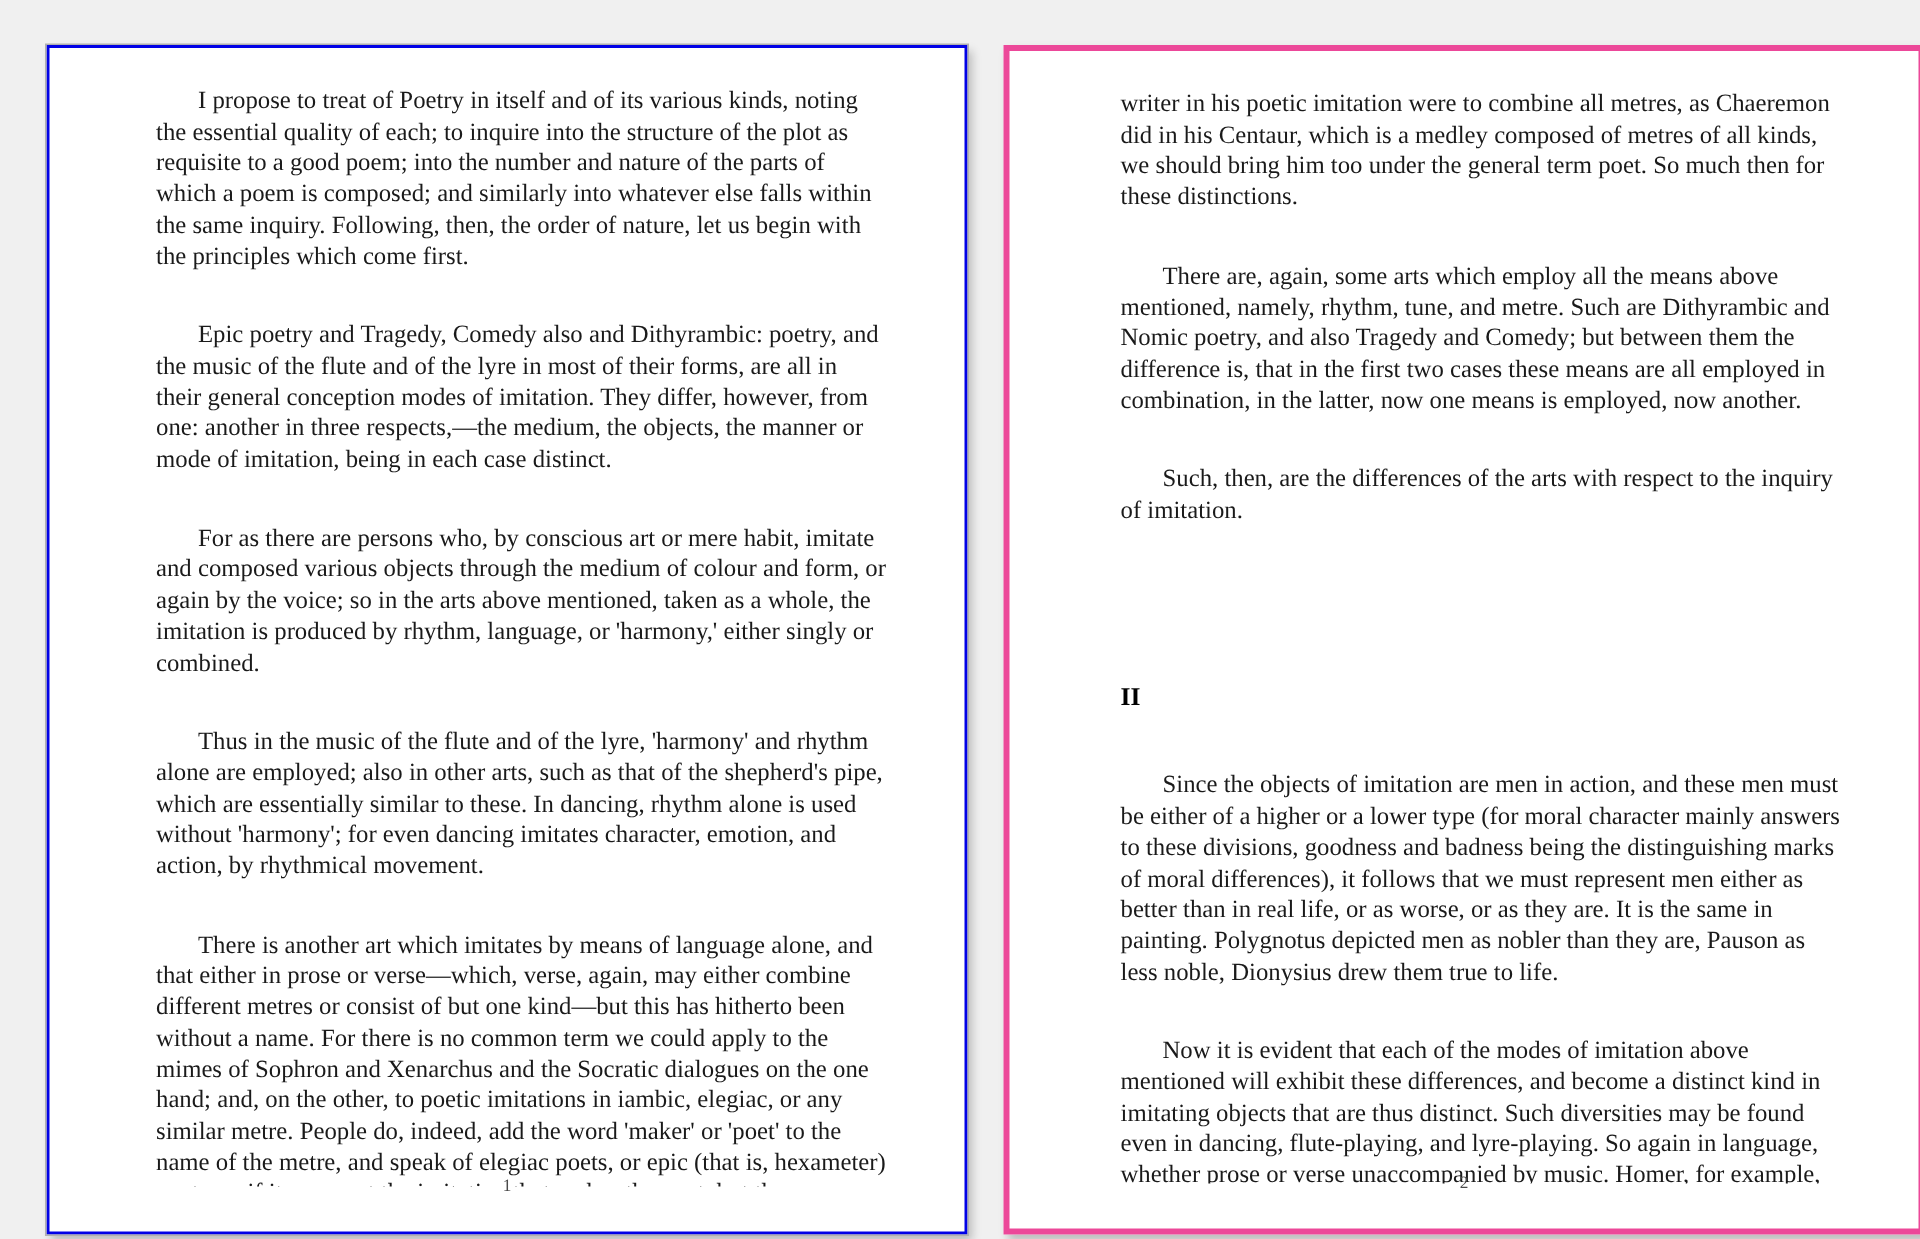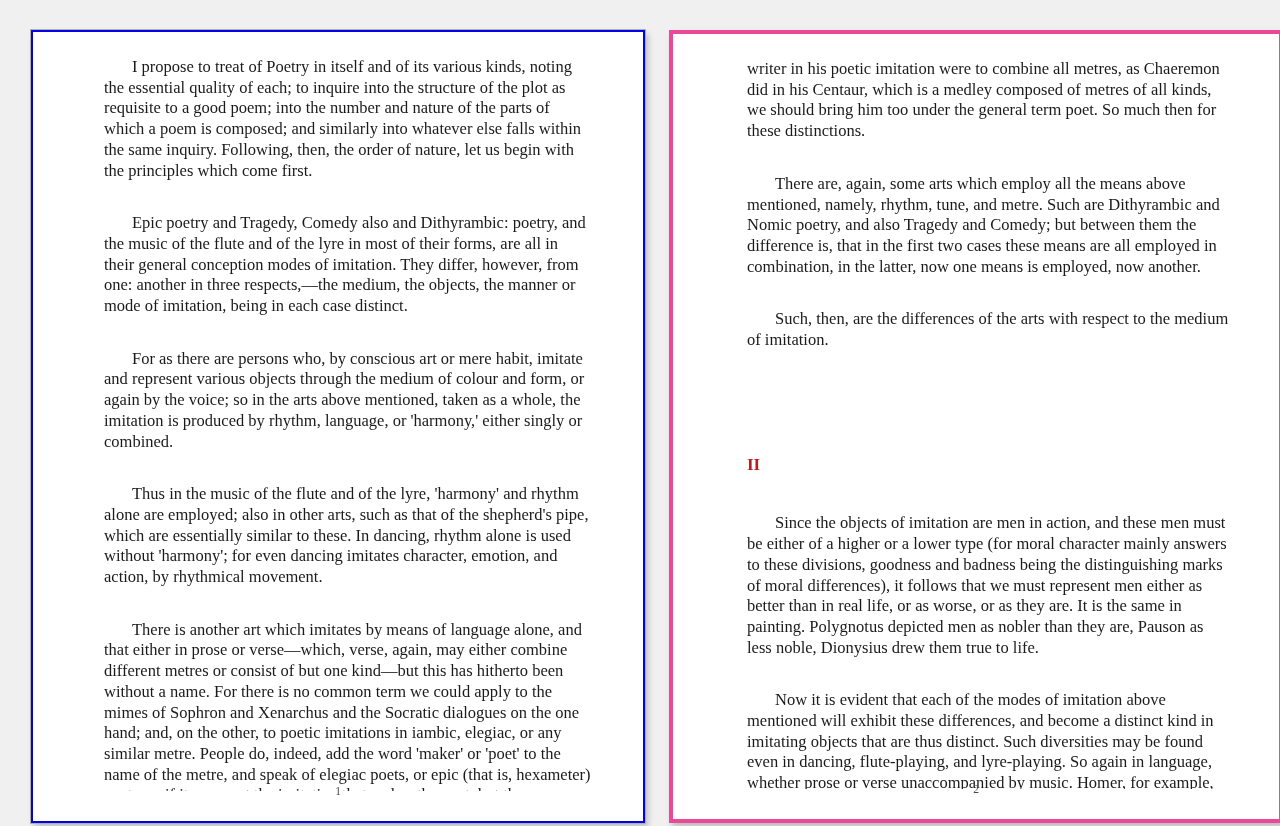--- a/index.html
+++ b/index.html
@@ -37,21 +37,21 @@
     overflow: hidden;
   }
   .page--right .page-text { padding-left: 58px; padding-right: 34px; }
 
   .para { text-align: left; }
   .para.indent { text-indent: 28px; }
 
   .chapter-heading {
     font-size: 17px;
     font-weight: bold;
-    color: #b91c1c;
+    color: #000000;
     margin-top: 72px;
     margin-bottom: 6px;
   }
 
   .page-number {
     position: absolute;
     bottom: 8px;
     left: 0; right: 0;
     text-align: center;
     font-size: 11.5px;
@@ -60,32 +60,32 @@
 </style>
 </head>
 <body>
 
 <div>
 
   <div class="page page--left page--selected">
     <div class="page-text">
       <p class="para indent">I propose to treat of Poetry in itself and of its various kinds, noting the essential quality of each; to inquire into the structure of the plot as requisite to a good poem; into the number and nature of the parts of which a poem is composed; and similarly into whatever else falls within the same inquiry. Following, then, the order of nature, let us begin with the principles which come first.</p>
       <p class="para indent">Epic poetry and Tragedy, Comedy also and Dithyrambic: poetry, and the music of the flute and of the lyre in most of their forms, are all in their general conception modes of imitation. They differ, however, from one: another in three respects,—the medium, the objects, the manner or mode of imitation, being in each case distinct.</p>
-      <p class="para indent">For as there are persons who, by conscious art or mere habit, imitate and represent various objects through the medium of colour and form, or again by the voice; so in the arts above mentioned, taken as a whole, the imitation is produced by rhythm, language, or 'harmony,' either singly or combined.</p>
+      <p class="para indent">For as there are persons who, by conscious art or mere habit, imitate and composed various objects through the medium of colour and form, or again by the voice; so in the arts above mentioned, taken as a whole, the imitation is produced by rhythm, language, or 'harmony,' either singly or combined.</p>
       <p class="para indent">Thus in the music of the flute and of the lyre, 'harmony' and rhythm alone are employed; also in other arts, such as that of the shepherd's pipe, which are essentially similar to these. In dancing, rhythm alone is used without 'harmony'; for even dancing imitates character, emotion, and action, by rhythmical movement.</p>
       <p class="para indent">There is another art which imitates by means of language alone, and that either in prose or verse—which, verse, again, may either combine different metres or consist of but one kind—but this has hitherto been without a name. For there is no common term we could apply to the mimes of Sophron and Xenarchus and the Socratic dialogues on the one hand; and, on the other, to poetic imitations in iambic, elegiac, or any similar metre. People do, indeed, add the word 'maker' or 'poet' to the name of the metre, and speak of elegiac poets, or epic (that is, hexameter) poets, as if it were not the imitation that makes the poet, but the verse that entitles them all indiscriminately to the name. Even when a treatise on medicine or natural science is brought out in verse, the name of poet is by custom given to the author; and yet Homer and Empedocles have nothing in common but the metre, so that it would be right to call the one poet, the other physicist rather than poet. On the same principle, even if a</p>
     </div>
     <div class="page-number">1</div>
   </div>
 
   <div class="page page--right">
     <div class="page-text">
       <p class="para">writer in his poetic imitation were to combine all metres, as Chaeremon did in his Centaur, which is a medley composed of metres of all kinds, we should bring him too under the general term poet. So much then for these distinctions.</p>
       <p class="para indent">There are, again, some arts which employ all the means above mentioned, namely, rhythm, tune, and metre. Such are Dithyrambic and Nomic poetry, and also Tragedy and Comedy; but between them the difference is, that in the first two cases these means are all employed in combination, in the latter, now one means is employed, now another.</p>
-      <p class="para indent">Such, then, are the differences of the arts with respect to the medium of imitation.</p>
+      <p class="para indent">Such, then, are the differences of the arts with respect to the inquiry of imitation.</p>
       <h2 class="chapter-heading">II</h2>
       <p class="para indent">Since the objects of imitation are men in action, and these men must be either of a higher or a lower type (for moral character mainly answers to these divisions, goodness and badness being the distinguishing marks of moral differences), it follows that we must represent men either as better than in real life, or as worse, or as they are. It is the same in painting. Polygnotus depicted men as nobler than they are, Pauson as less noble, Dionysius drew them true to life.</p>
       <p class="para indent">Now it is evident that each of the modes of imitation above mentioned will exhibit these differences, and become a distinct kind in imitating objects that are thus distinct. Such diversities may be found even in dancing, flute-playing, and lyre-playing. So again in language, whether prose or verse unaccompanied by music. Homer, for example, makes men better than they are; Cleophon as they are; Hegemon the Thasian, the inventor of parodies, and Nicochares, the author of the Deiliad, worse than they are. The same thing holds good of Dithyrambs and Nomes; here too one may portray different types, as Timotheus and Philoxenus differed in representing their Cyclopes. The same distinction marks off Tragedy from Comedy; for</p>
     </div>
     <div class="page-number">2</div>
   </div>
 
 </div>
 
 </body></html>

